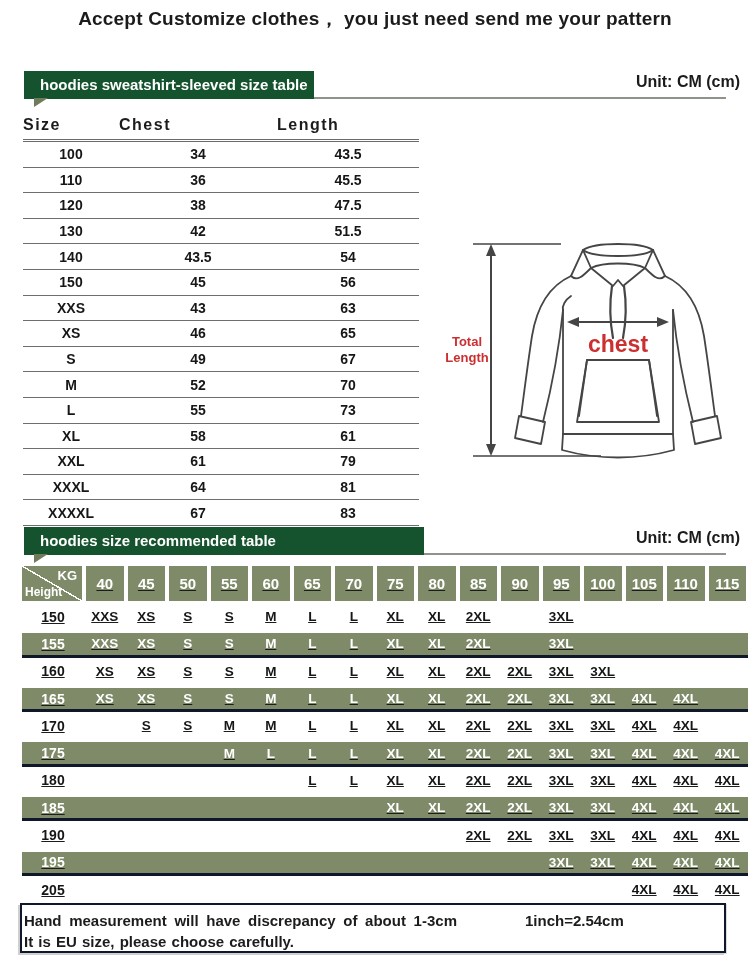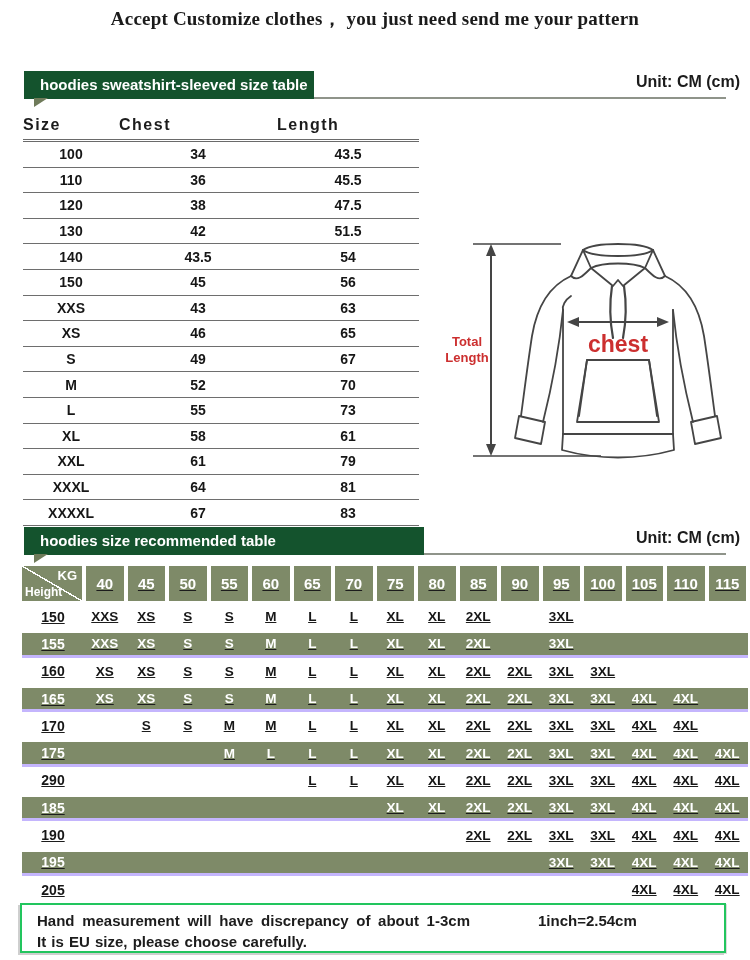--- a/index.html
+++ b/index.html
@@ -1,20 +1,20 @@
 <!DOCTYPE html>
 <html><head>
 <meta charset="utf-8">
 <style>
   html,body{margin:0;padding:0;background:#fff;}
   .page{position:relative;width:750px;height:960px;background:#ffffff;overflow:hidden;
         font-family:"Liberation Sans","DejaVu Sans",sans-serif;color:#1c1c1c;}
 
   
-  .title-block{position:absolute;top:6px;left:0;width:750px;text-align:center;font-family:Liberation Serif, serif;}
+  .title-block{position:absolute;top:6px;left:0;width:750px;text-align:center;}
   .title-line{font-size:19px;font-weight:bold;line-height:26px;color:#1b1b1b;letter-spacing:.2px;}
 
   
   .sec-rule{position:absolute;left:24px;width:702px;height:2px;background:#8f948a;}
   .badge{position:absolute;left:24px;height:28px;background:#14532d;color:#fff;
          font-size:15px;font-weight:bold;line-height:28px;padding-left:16px;box-sizing:border-box;}
   .badge-tail{position:absolute;left:10px;bottom:-8px;width:0;height:0;
               border-top:9px solid #6f7b5a;border-right:14px solid transparent;}
   .unit{position:absolute;right:10px;font-size:16px;font-weight:bold;color:#1b1b1b;}
 
@@ -35,28 +35,28 @@
   .mx-head{display:grid;grid-template-columns:62px repeat(16,1fr);height:35px;}
   .mx-hcell{background:#7e8a68;color:#fff;margin:0 2px;display:flex;align-items:center;
             justify-content:center;font-weight:bold;font-size:15px;}
   .mx-corner{position:relative;margin:0 2px 0 0;background:
       linear-gradient(to top right,#7e8a68 48.8%,#ffffff 48.8%,#ffffff 51.2%,#7e8a68 51.2%);}
   .corner-kg{position:absolute;top:2px;right:5px;color:#fff;font-weight:bold;font-size:13px;}
   .corner-height{position:absolute;bottom:2px;left:3px;color:#fff;font-weight:bold;font-size:12px;}
   .mx-body{margin-top:2px;}
   .mx-row{display:grid;grid-template-columns:62px repeat(16,1fr);height:27.3px;
           align-items:center;box-sizing:border-box;color:#161616;}
-  .mx-row.olive{background:#7e8a68;border-top:3px solid #fff;border-bottom:3px solid #c4b5fd;color:#fff;}
+  .mx-row.olive{background:#7e8a68;border-top:3px solid #fff;border-bottom:3px solid #0f172a;color:#fff;}
   .mx-cell{text-align:center;font-weight:bold;font-size:13.5px;color:inherit;}
   .mx-height{font-size:14px;}
 
   
   .note{position:absolute;left:20px;top:903px;width:706px;height:50px;box-sizing:border-box;
-        border:2px solid #22c55e;box-shadow:-2px 2px 0 #cfcfcf,1px 1px 0 #dcdcdc;
-        padding:5px 15px;background:#fff;}
+        border:2px solid #0f172a;box-shadow:-2px 2px 0 #cfcfcf,1px 1px 0 #dcdcdc;
+        padding:5px 2px;background:#fff;}
   .note-l1{display:flex;gap:68px;font-weight:bold;font-size:15px;word-spacing:3.5px;line-height:21px;}
   .note-l2{font-weight:bold;font-size:15px;line-height:21px;word-spacing:1px;}
 </style>
 </head>
 <body>
 
 <div class="page">
 
   <div class="title-block">
     <div class="title-line">Accept Customize clothes， you just need send me your pattern</div>
@@ -349,21 +349,21 @@
           <div class="mx-cell">XL</div>
           <div class="mx-cell">2XL</div>
           <div class="mx-cell">2XL</div>
           <div class="mx-cell">3XL</div>
           <div class="mx-cell">3XL</div>
           <div class="mx-cell">4XL</div>
           <div class="mx-cell">4XL</div>
           <div class="mx-cell">4XL</div>
         </div>
         <div class="mx-row">
-          <div class="mx-cell mx-height">290</div>
+          <div class="mx-cell mx-height">180</div>
           <div class="mx-cell"></div>
           <div class="mx-cell"></div>
           <div class="mx-cell"></div>
           <div class="mx-cell"></div>
           <div class="mx-cell"></div>
           <div class="mx-cell">L</div>
           <div class="mx-cell">L</div>
           <div class="mx-cell">XL</div>
           <div class="mx-cell">XL</div>
           <div class="mx-cell">2XL</div>

